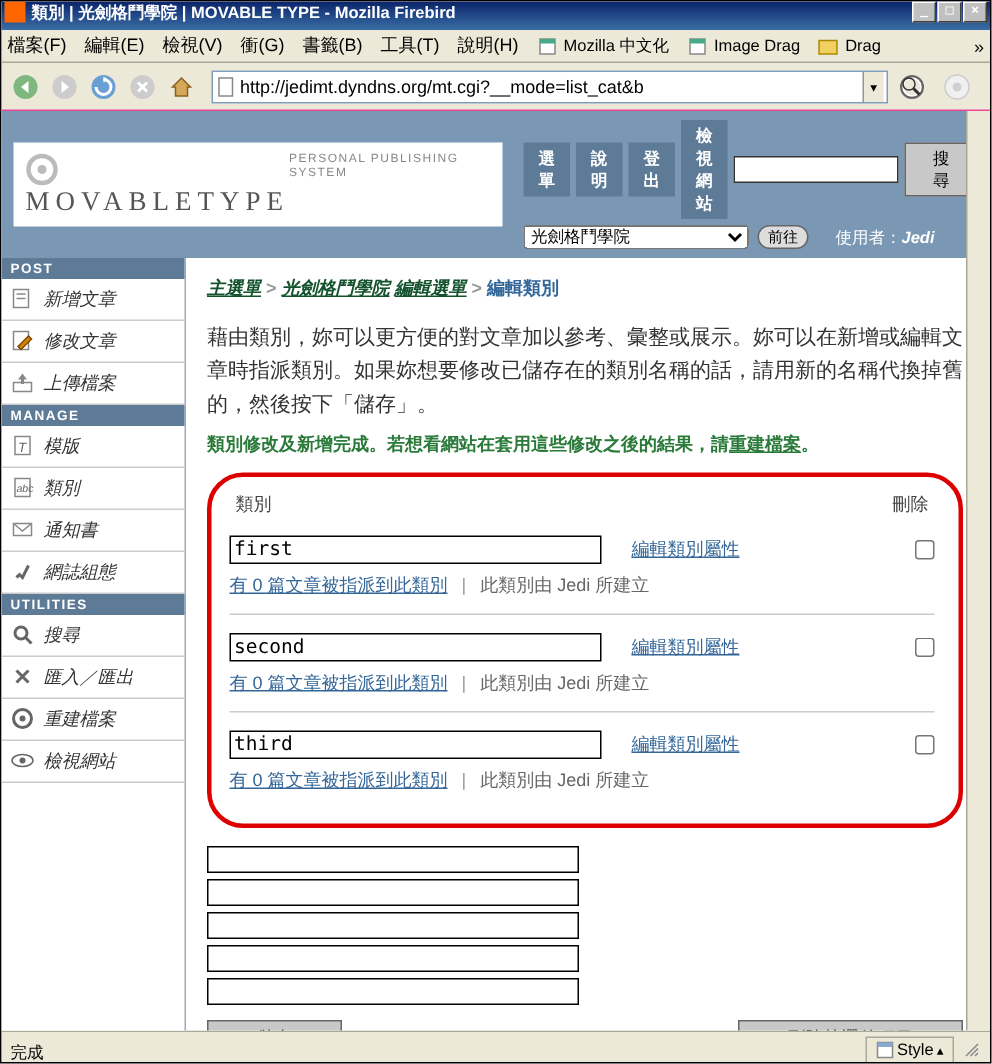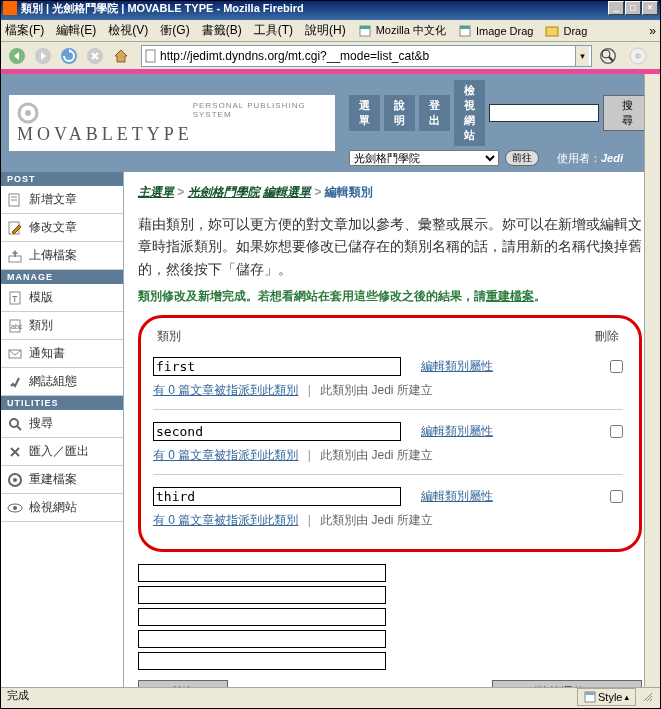--- a/index.html
+++ b/index.html
@@ -10,21 +10,21 @@
 .titlebar-icon { width: 14px; height: 14px; background: #ff6600; margin-right: 4px; }
 .titlebar-text { flex: 1; }
 .winbtns { display: flex; gap: 1px; }
 .winbtn { width: 16px; height: 14px; background: #c0c0c0; border: 1px solid #fff; border-right-color: #404040; border-bottom-color: #404040; font-size: 9px; text-align: center; line-height: 11px; font-family: "Marlett", monospace; }
 
 
 .menubar { background: #ece9d8; height: 22px; display: flex; align-items: center; padding: 0 4px; gap: 12px; font-size: 12px; border-bottom: 1px solid #aca899; }
 .menu-extra { display: flex; align-items: center; gap: 4px; font-size: 11px; }
 
 
-.toolbar { background: #ece9d8; height: 32px; display: flex; align-items: center; padding: 0 4px; gap: 2px; border-bottom: 5px solid #ec4899; }
+.toolbar { background: #ece9d8; height: 32px; display: flex; align-items: center; padding: 0 4px; gap: 2px; border-bottom: 1px solid #ec4899; }
 .navgroup { display: flex; gap: 2px; align-items: center; margin-right: 6px; }
 .tbtn { width: 24px; height: 24px; display: flex; align-items: center; justify-content: center; }
 .tbtn svg { width: 18px; height: 18px; }
 .urlbox { flex: 1; display: flex; align-items: center; background: #fff; border: 1px solid #7f9db9; height: 22px; padding: 0 2px; }
 .urlbox-icon { width: 14px; height: 14px; margin-right: 2px; }
 .urlbox input { border: none; flex: 1; font-size: 12px; outline: none; }
 .urlbox-drop { width: 14px; height: 20px; background: #ece9d8; border-left: 1px solid #999; text-align: center; font-size: 9px; line-height: 20px; }
 .gobtn { width: 20px; height: 20px; display: flex; align-items: center; justify-content: center; margin-left: 4px; }
 .throbber { width: 24px; height: 24px; margin-left: 6px; display:flex; align-items:center; justify-content:center; margin-right: 6px;}
 
@@ -45,21 +45,21 @@
 .mt-searchbtn { background: #c8c8c8; border: 1px solid #666; padding: 2px 18px; font-size: 11px; }
 .mt-topnav-row2 { display: flex; align-items: center; gap: 6px; font-size: 11px; color: #fff; }
 .mt-topnav-row2 select { font-size: 11px; width: 150px; }
 .mt-gobtn { background: #ddd; border: 1px solid #666; border-radius: 8px; padding: 0 6px; font-size: 10px; }
 .mt-user a { color: #fff; font-weight: bold; font-style: italic; }
 
 
 .main { display: flex; height: 558px; }
 .sidebar { width: 123px; background: #fff; border-right: 1px solid #99aabb; }
 .sb-section-h { background: #5d7a96; color: #fff; font-size: 9px; font-weight: bold; letter-spacing: 1px; padding: 2px 6px; }
-.sb-item { display: flex; align-items: flex-end; gap: 6px; padding: 5px 6px; border-bottom: 1px solid #ccc; font-size: 12px; color: #333; }
+.sb-item { display: flex; align-items: flex-start; gap: 6px; padding: 5px 6px; border-bottom: 1px solid #ccc; font-size: 12px; color: #333; font-style: italic; }
 .sb-item svg { width: 16px; height: 16px; flex-shrink: 0; }
 
 .body-area { flex: 1; padding: 12px 18px 12px 14px; overflow: hidden; }
 
 .breadcrumb { font-size: 12px; font-weight: bold; color: #336699; margin-bottom: 12px; }
 .breadcrumb a { color: #14532d; text-decoration: underline; font-style: italic; }
 .breadcrumb .sep { color: #999; }
 
 .intro { font-size: 14px; color: #333; line-height: 1.6; margin-bottom: 8px; }
 .notice { font-size: 12px; color: #2a7a3a; font-weight: bold; margin-bottom: 10px; }
@@ -77,21 +77,21 @@
 .cat-row2 a { color: #336699; text-decoration: underline; }
 .cat-row2 .pipe { color: #999; margin: 0 6px; }
 .cat-sep { border: 0; border-top: 1px solid #ccc; margin-top: 10px; }
 
 .newcats input { display: block; width: 248px; border: 1px solid #000; height: 18px; margin-bottom: 4px; }
 
 .btnrow { display: flex; justify-content: space-between; margin-top: 10px; }
 .graybtn { background: #c8c8c8; border: 1px solid #666; padding: 3px 32px; font-size: 12px; }
 
 
-.statusbar { background: #ece9d8; border-top: 1px solid #aca899; height: 22px; display: flex; align-items: flex-start; padding: 0 6px; font-size: 11px; justify-content: space-between; }
+.statusbar { background: #ece9d8; border-top: 1px solid #aca899; height: 22px; display: flex; align-items: flex-end; padding: 0 6px; font-size: 11px; justify-content: space-between; }
 .statusbar .sright { display: flex; align-items: center; gap: 6px; }
 .statusbar .sright .arrow { font-size: 9px; }
 .statusbtn { border: 1px solid #aca899; padding: 0 6px; background: #ece9d8; display:flex; align-items:center; gap:2px; height:18px;}
 </style>
 </head>
 <body>
 
 <div class="titlebar">
   <div class="titlebar-icon"></div>
   <div class="titlebar-text">類別 | 光劍格鬥學院 | MOVABLE TYPE - Mozilla Firebird</div>

